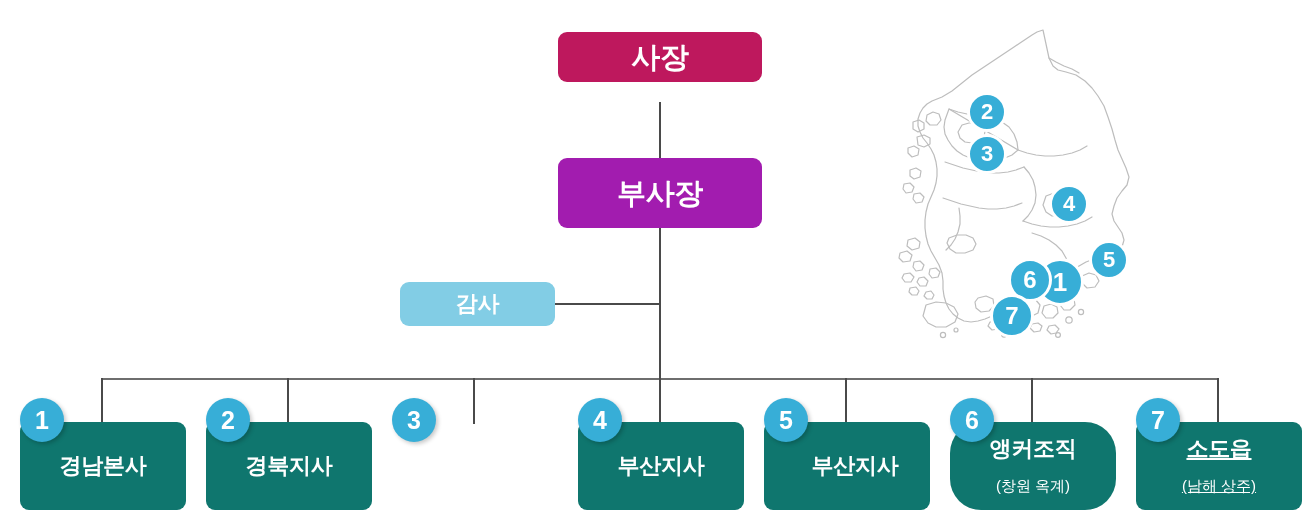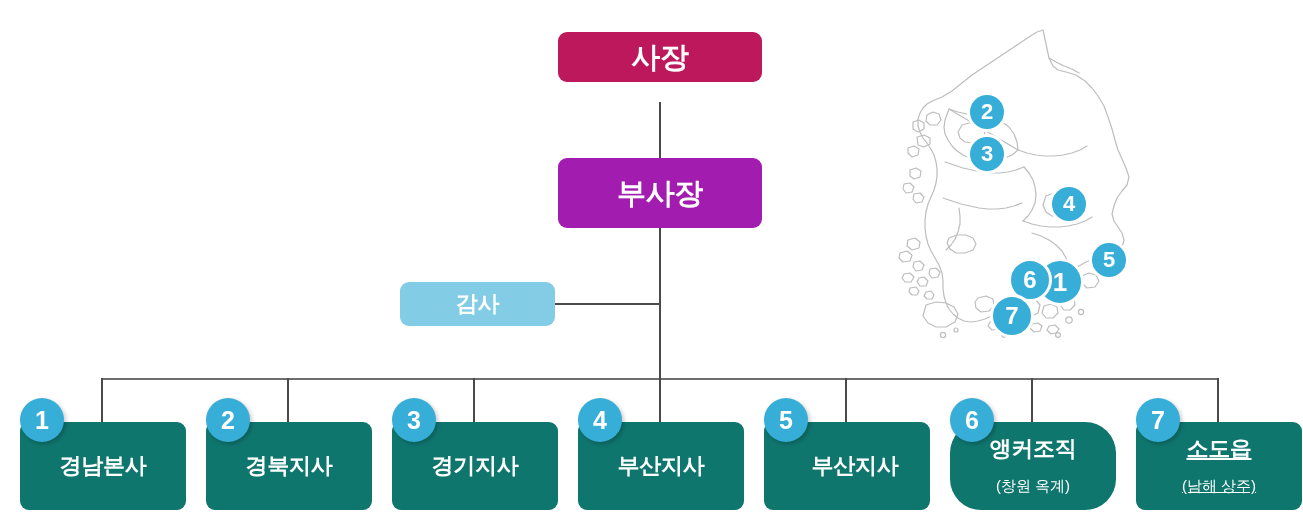--- a/index.html
+++ b/index.html
@@ -175,24 +175,20 @@
   </div>
 
   <div class="node branch" style="left:206px;">
     <span class="title">경북지사</span>
 
   </div>
   <div class="badge" style="left:206px; top:398px;">
     <span>2</span>
   </div>
 
-  <div class="node branch" style="left:392px;">
-    <span class="title">경기지사</span>
-
-  </div>
   <div class="badge" style="left:392px; top:398px;">
     <span>3</span>
   </div>
 
   <div class="node branch" style="left:578px;">
     <span class="title">부산지사</span>
 
   </div>
   <div class="badge" style="left:578px; top:398px;">
     <span>4</span>

